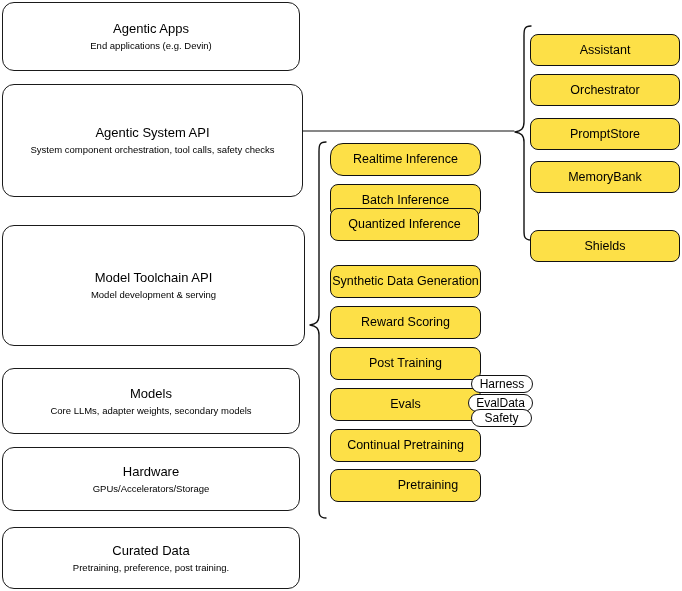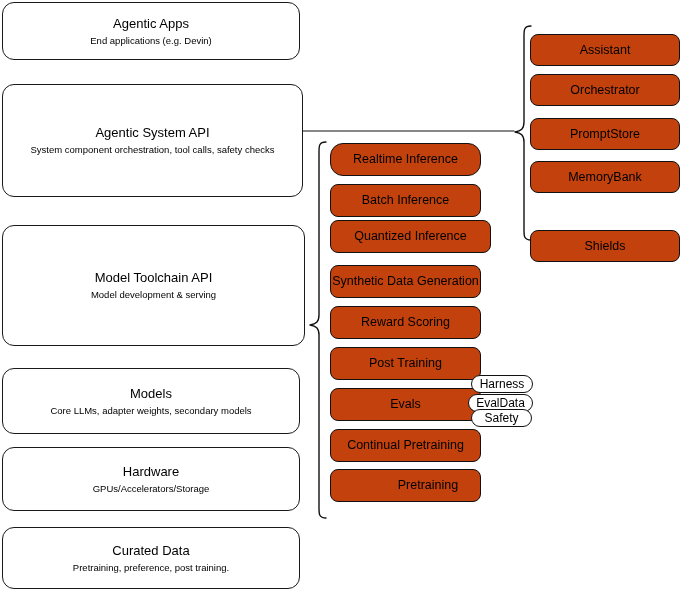--- a/index.html
+++ b/index.html
@@ -39,21 +39,21 @@
     font-size: 9.5px;
     line-height: 14px;
     color: #000000;
     margin-top: 2px;
   }
   .pill-box {
     position: absolute;
     box-sizing: border-box;
     border: 1.4px solid #111111;
     border-radius: 8px;
-    background: #c2410c;
+    background: #fde047;
     display: flex;
     align-items: center;
     justify-content: center;
     text-align: center;
     font-size: 12.5px;
     line-height: 15px;
     color: #000000;
   }
   .tag-pill {
     position: absolute;
@@ -83,21 +83,21 @@
   }
   .conn-svg line {
     stroke-width: 1.2;
   }
 </style>
 </head>
 <body>
 
 <div id="canvas">
 
-  <div class="stack-box" style="left:2px; top:2px; width:298px; height:58px;">
+  <div class="stack-box" style="left:2px; top:2px; width:298px; height:69px;">
     <div class="stack-title">Agentic Apps</div>
     <div class="stack-sub">End applications (e.g. Devin)</div>
   </div>
 
   <div class="stack-box" style="left:2px; top:84px; width:301px; height:113px;">
     <div class="stack-title">Agentic System API</div>
     <div class="stack-sub">System component orchestration, tool calls, safety checks</div>
   </div>
 
   <div class="stack-box" style="left:2px; top:368px; width:298px; height:66px;">
@@ -135,21 +135,21 @@
   </svg>
 
   <div class="pill-box" style="left:330px; top:143px; width:151px; height:33px;border-radius:13px;">
     <span>Realtime Inference</span>
   </div>
 
   <div class="pill-box" style="left:330px; top:184px; width:151px; height:33px;">
     <span>Batch Inference</span>
   </div>
 
-  <div class="pill-box" style="left:330px; top:220px; width:161px; height:33px;">
+  <div class="pill-box" style="left:330px; top:208px; width:149px; height:33px;">
     <span>Quantized Inference</span>
   </div>
 
   <div class="pill-box" style="left:330px; top:265px; width:151px; height:33px;">
     <span>Synthetic Data Generation</span>
   </div>
 
   <div class="pill-box" style="left:330px; top:306px; width:151px; height:33px;">
     <span>Reward Scoring</span>
   </div>

